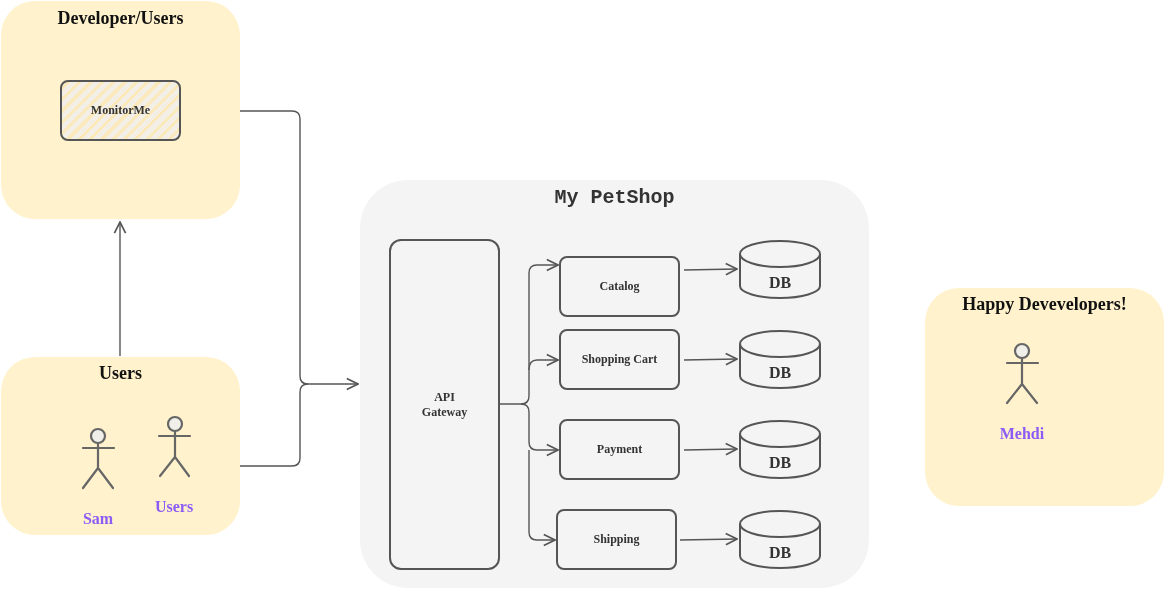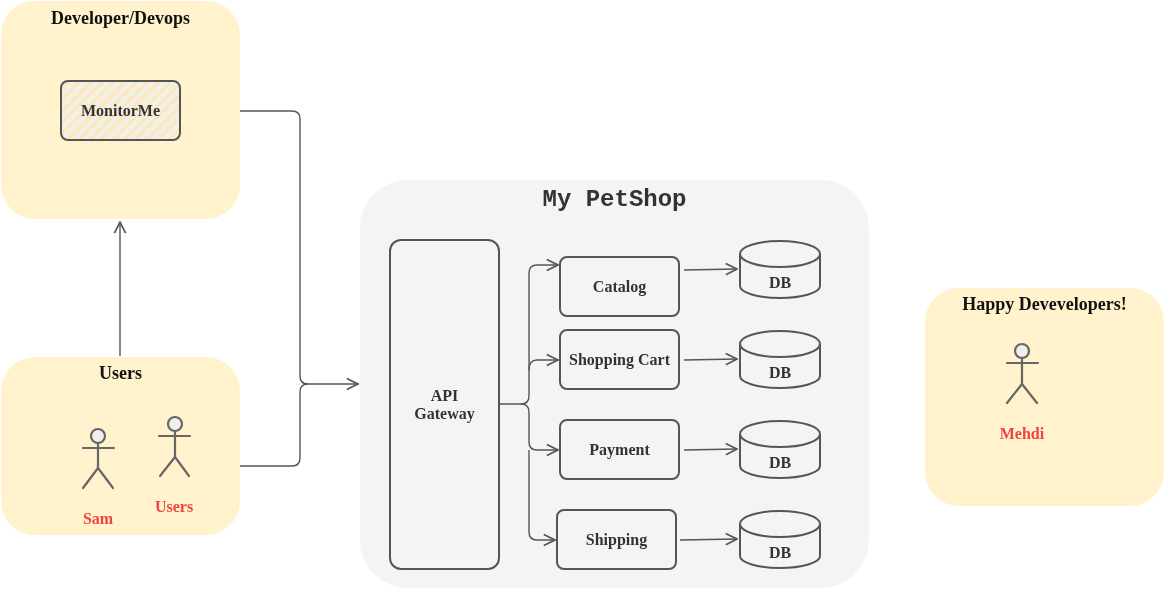--- a/index.html
+++ b/index.html
@@ -3,34 +3,34 @@
 <meta charset="utf-8">
 <style>
   html, body { margin: 0; padding: 0; background: #ffffff; }
   body { width: 1165px; height: 590px; position: relative; overflow: hidden;
          font-family: "Liberation Serif", serif; }
   .group { position: absolute; border-radius: 34px; }
   .yellow { background: #fff2cc; }
   .grey { background: #f4f4f4; }
   .group-title { position: absolute; left: 0; right: 0; text-align: center;
                  font-weight: bold; font-size: 18px; color: #111; }
-  .mono-title { font-family: "Liberation Mono", monospace; font-size: 24px; color: #333; }
+  .mono-title { font-family: "Liberation Mono", monospace; font-size: 20px; color: #333; }
   .box { position: absolute; border: 2px solid #555; border-radius: 8px; box-sizing: border-box;
          display: flex; align-items: center; justify-content: center; text-align: center;
-         font-weight: bold; font-size: 16px; color: #333; }
+         font-weight: bold; font-size: 12px; color: #333; }
   .hatched { background: repeating-linear-gradient(-45deg, #f3efe6 0 5px, #fbe9b9 5px 8px); }
-  .label { position: absolute; font-weight: bold; font-size: 16px; color: #ef4444; text-align: center; }
+  .label { position: absolute; font-weight: bold; font-size: 16px; color: #8b5cf6; text-align: center; }
   svg.overlay { position: absolute; left: 0; top: 0; pointer-events: none; }
   .db-label { position: absolute; font-weight: bold; font-size: 16px; color: #333; width: 80px; text-align: center; }
 </style>
 </head>
 <body>
 
 <div class="group yellow" style="left:1px;top:1px;width:239px;height:218px;">
-  <div class="group-title" style="top:7px;">Developer/Devops</div>
+  <div class="group-title" style="top:7px;">Developer/Users</div>
 </div>
 <div class="box hatched" style="left:60px;top:80px;width:121px;height:61px;">MonitorMe</div>
 
 <div class="group yellow" style="left:1px;top:357px;width:239px;height:178px;">
   <div class="group-title" style="top:6px;">Users</div>
 </div>
 <div class="label" style="left:68px;top:510px;width:60px;">Sam</div>
 <div class="label" style="left:139px;top:498px;width:70px;">Users</div>
 
 <div class="group grey" style="left:360px;top:180px;width:509px;height:408px;border-radius:48px;">

